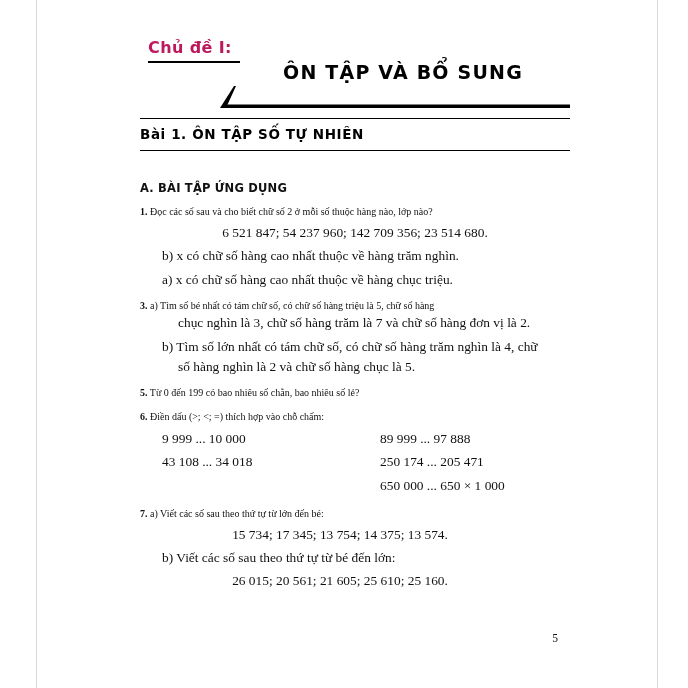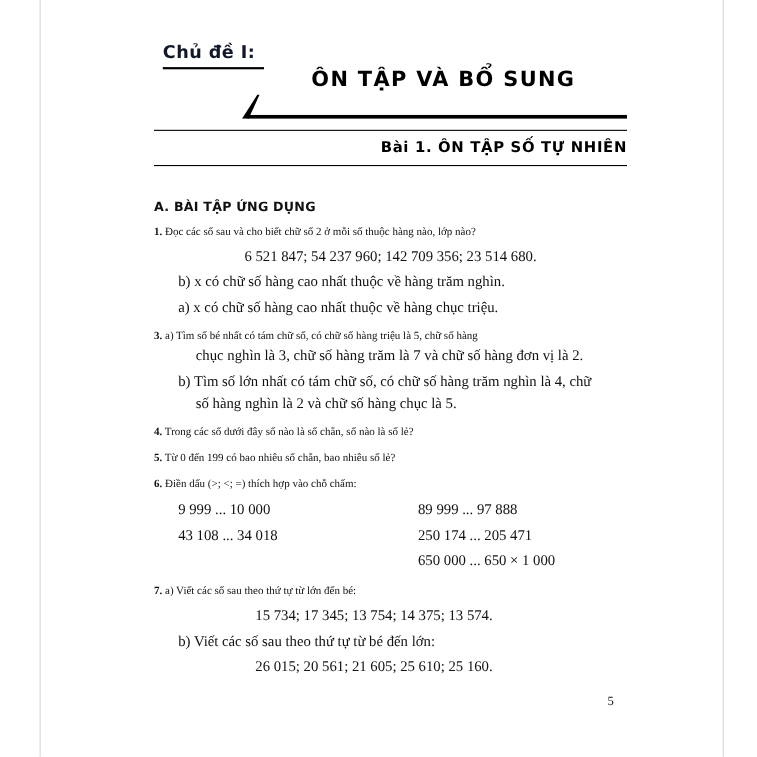--- a/index.html
+++ b/index.html
@@ -44,21 +44,21 @@
     height: 78px;
   }
   .chapter-label {
     position: absolute;
     left: 8px;
     top: 4px;
     font-family: "DejaVu Sans", sans-serif;
     font-weight: bold;
     font-size: 16px;
     letter-spacing: 0.4px;
-    color: #0f172a;
+    color: #be185d;
     padding-bottom: 3px;
   }
   .chapter-label-underline {
     position: absolute;
     left: 8px;
     top: 27px;
     width: 92px;
     height: 2px;
     background: #000;
   }
@@ -88,21 +88,21 @@
     height: 22px;
   }
   .title-rule svg { display: block; }
 
   
   .lesson-bar {
     margin-top: 6px;
     border-top: 1.6px solid #000;
     border-bottom: 1.6px solid #000;
     padding: 7px 0 8px 0;
-    text-align: right;
+    text-align: left;
   }
   .lesson-title {
     font-family: "DejaVu Sans", sans-serif;
     font-weight: bold;
     font-size: 13.5px;
     letter-spacing: 0.6px;
     color: #000;
   }
 
   
@@ -199,24 +199,20 @@
     <div class="sub">a) x có chữ số hàng cao nhất thuộc về hàng chục triệu.</div>
 
     <div class="item">
       <span class="num">3.</span>
       <span>a) Tìm số bé nhất có tám chữ số, có chữ số hàng triệu là 5, chữ số hàng</span>
     </div>
     <div class="cont">chục nghìn là 3, chữ số hàng trăm là 7 và chữ số hàng đơn vị là 2.</div>
     <div class="sub">b) Tìm số lớn nhất có tám chữ số, có chữ số hàng trăm nghìn là 4, chữ</div>
     <div class="cont">số hàng nghìn là 2 và chữ số hàng chục là 5.</div>
 
-    <div class="item">
-      <span class="num">4.</span>
-      <span>Trong các số dưới đây số nào là số chẵn, số nào là số lẻ?</span>
-    </div>
 
     <div class="item">
       <span class="num">5.</span>
       <span>Từ 0 đến 199 có bao nhiêu số chẵn, bao nhiêu số lẻ?</span>
     </div>
 
     <div class="item">
       <span class="num">6.</span>
       <span>Điền dấu (&gt;; &lt;; =) thích hợp vào chỗ chấm:</span>
     </div>

